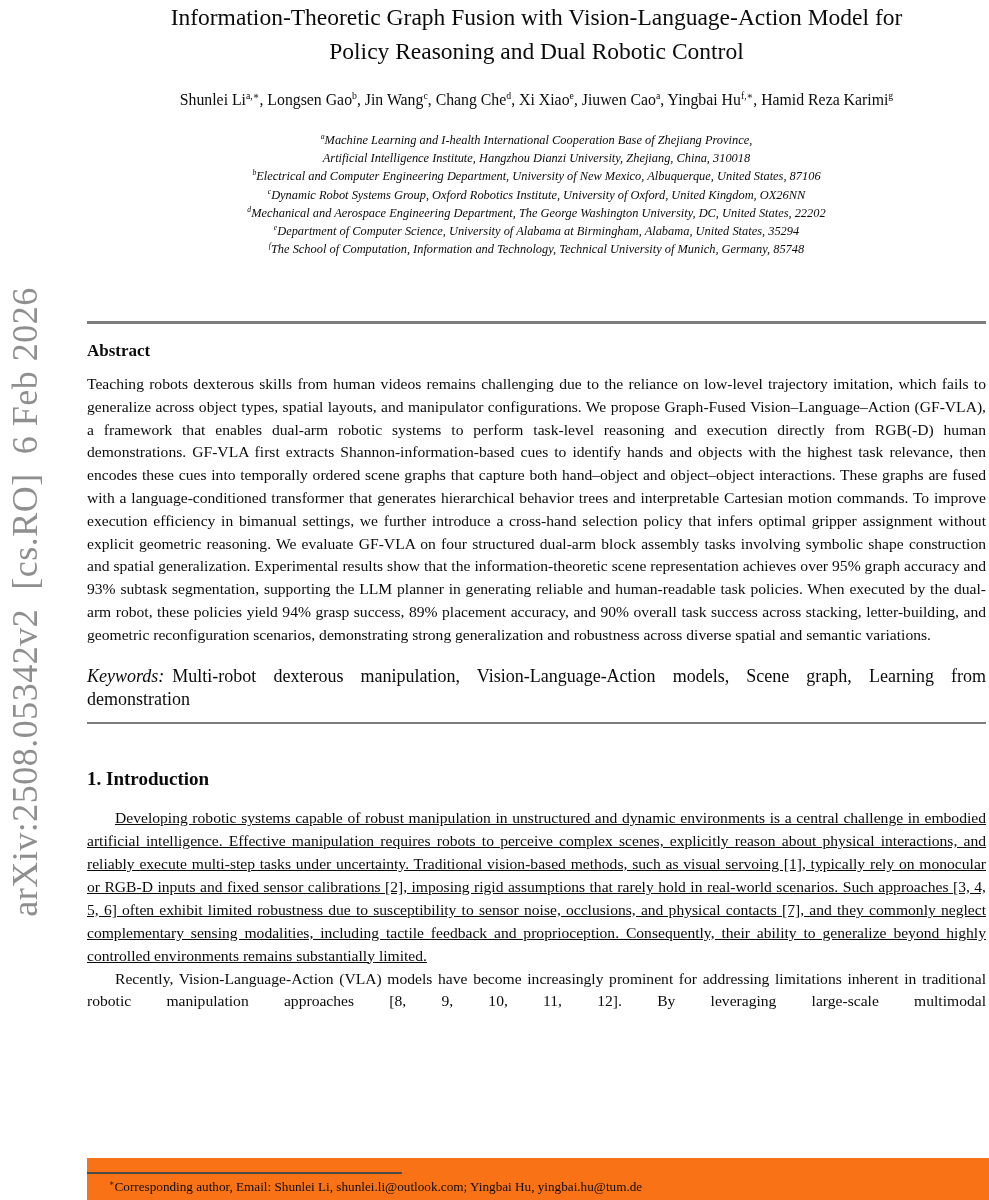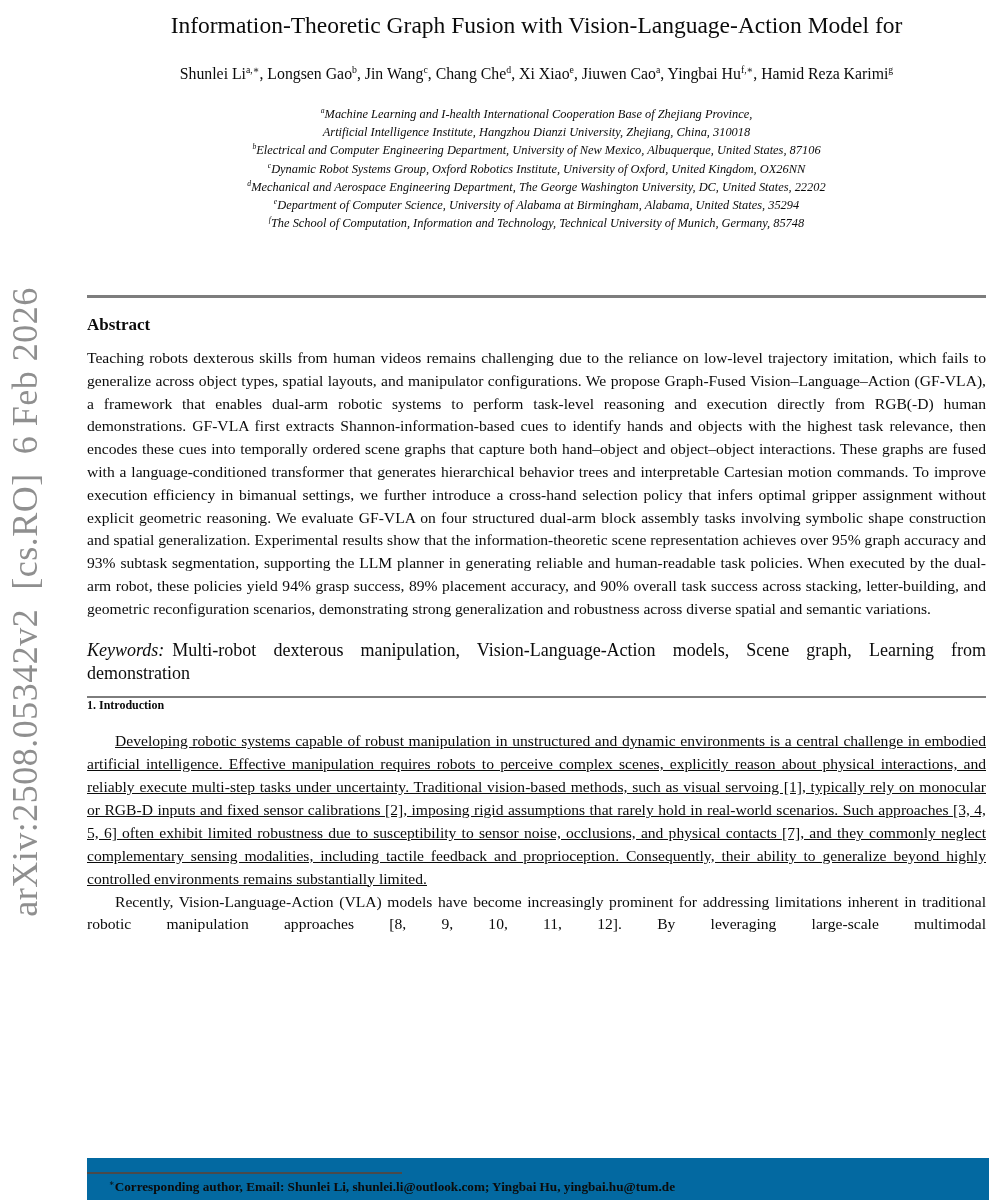--- a/index.html
+++ b/index.html
@@ -27,21 +27,21 @@
     letter-spacing: 0.5px;
   }
 
   .content {
     position: absolute;
     left: 87px;
     top: 0;
     width: 899px;
   }
 
-  .title-block { padding-top: 8px; }
+  .title-block { }
   .title-line {
     text-align: center;
     font-size: 23.5px;
     line-height: 34px;
   }
 
   .authors {
     text-align: center;
     margin-top: 23px;
     font-size: 15.8px;
@@ -82,42 +82,42 @@
     margin-top: 18px;
     font-size: 18px;
     line-height: 23px;
     text-align: justify;
     font-family: Liberation Serif, serif;
   }
   .keywords .kw-label { font-style: italic; }
   .keywords .kw-sep { display: inline-block; width: 8px; }
 
   .section-heading {
+    margin-top: 44px;
     font-weight: bold;
-    font-size: 12px;
+    font-size: 19px;
   }
 
   .body-para {
     margin: 0;
     font-size: 15.6px;
     line-height: 22.9px;
     text-align: justify;
     text-indent: 28px;
   }
   .body-para:first-of-type { margin-top: 17px; text-decoration: underline; }
   .body-para.cut { text-align-last: justify; }
 
   .footnote-block {
     position: absolute;
     left: 87px;
     top: 1158px;
     width: 902px;
     height: 42px;
-    background: #0369a1;
-    font-weight: bold;
+    background: #f97316;
   }
   .footnote-rule {
     width: 315px;
     height: 1.6px;
     background: #4a4a4a;
     margin-top: 14px;
   }
   .footnote-text {
     margin-top: 5px;
     font-size: 13.2px;
@@ -126,20 +126,21 @@
 </style>
 </head>
 <body>
 
 <div class="watermark">arXiv:2508.05342v2  [cs.RO]  6 Feb 2026</div>
 
 <div class="content">
 
   <div class="title-block">
     <div class="title-line">Information-Theoretic Graph Fusion with Vision-Language-Action Model for</div>
+    <div class="title-line">Policy Reasoning and Dual Robotic Control</div>
   </div>
 
   <div class="authors"><span>Shunlei Li<sup>a,∗</sup></span>, <span>Longsen Gao<sup>b</sup></span>, <span>Jin Wang<sup>c</sup></span>, <span>Chang Che<sup>d</sup></span>, <span>Xi Xiao<sup>e</sup></span>, <span>Jiuwen Cao<sup>a</sup></span>, <span>Yingbai Hu<sup>f,∗</sup></span>, <span>Hamid Reza Karimi<sup>g</sup></span></div>
 
   <div class="affiliations">
       <div><sup>a</sup>Machine Learning and I-health International Cooperation Base of Zhejiang Province,</div>
       <div>Artificial Intelligence Institute, Hangzhou Dianzi University, Zhejiang, China, 310018</div>
       <div><sup>b</sup>Electrical and Computer Engineering Department, University of New Mexico, Albuquerque, United States, 87106</div>
       <div><sup>c</sup>Dynamic Robot Systems Group, Oxford Robotics Institute, University of Oxford, United Kingdom, OX26NN</div>
       <div><sup>d</sup>Mechanical and Aerospace Engineering Department, The George Washington University, DC, United States, 22202</div>

